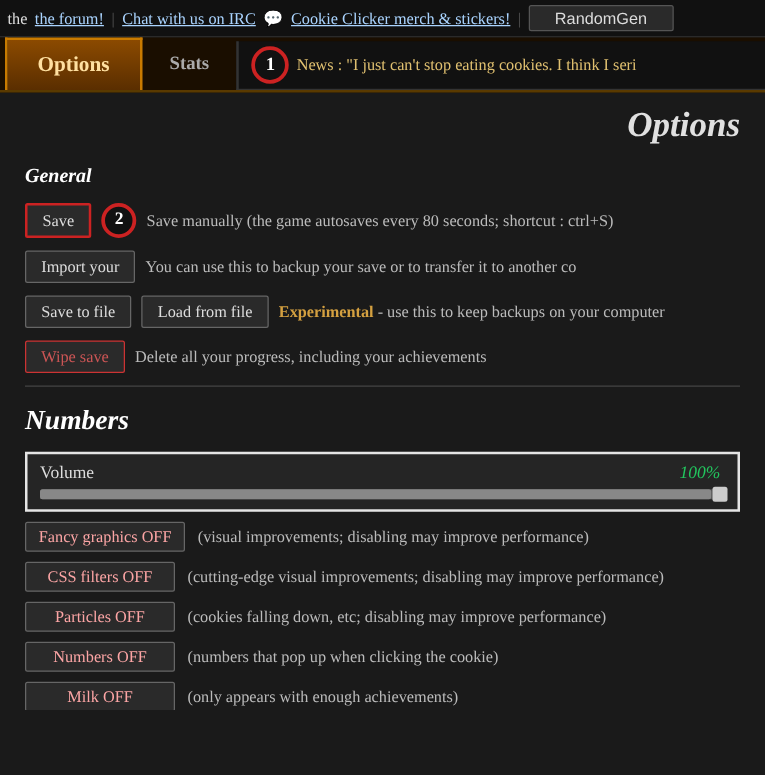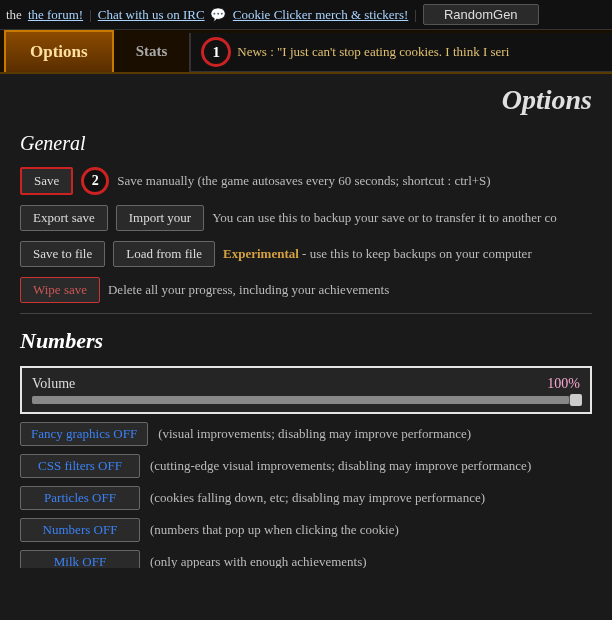--- a/index.html
+++ b/index.html
@@ -112,22 +112,22 @@
     .section-title-right {
       text-align: right;
       font-size: 28px;
       font-weight: bold;
       color: #e0e0e0;
       padding: 10px 0 6px 0;
       font-style: italic;
     }
 
     .section-heading {
-      font-size: 20px;
-      font-weight: normal;
+      font-size: 16px;
+      font-weight: bold;
       color: #fff;
       margin: 10px 0 12px 0;
       font-style: italic;
     }
 
     
     .btn-row {
       display: flex;
       align-items: center;
       gap: 8px;
@@ -197,23 +197,24 @@
       margin: 14px 0 12px 0;
       font-style: italic;
     }
     .volume-label {
       font-size: 14px;
       color: #ddd;
       min-width: 60px;
     }
     .volume-pct {
       font-size: 14px;
-      color: #f9a8d4;
+      color: #22c55e;
       min-width: 40px;
-      text-align: right;
+      text-align: center;
+      font-style: italic;
     }
     .volume-track {
       flex: 1;
       height: 8px;
       background: #555;
       border-radius: 2px;
       position: relative;
       margin-top: 4px;
     }
     .volume-fill {
@@ -243,21 +244,21 @@
       border: 1px solid #666;
       color: #ddd;
       padding: 3px 10px;
       font-size: 13px;
       cursor: pointer;
       border-radius: 2px;
       min-width: 120px;
       font-family: Georgia, serif;
     }
     .toggle-btn-off {
-      color: #3b82f6;
+      color: #fca5a5;
       font-family: Liberation Serif, serif;
     }
     .toggle-desc {
       font-size: 13px;
       color: #bbb;
     }
 
     
     .volume-wrapper {
       background: #252525;
@@ -301,25 +302,24 @@
 
 <div class="main-content">
 
   <div class="section-title-right">Options</div>
 
   <div class="section-heading">General</div>
 
   <div class="btn-row">
     <button class="btn btn-save">Save</button>
     <div class="save-badge">2</div>
-    <span class="row-desc">Save manually (the game autosaves every 60 seconds; shortcut : ctrl+S)</span>
+    <span class="row-desc">Save manually (the game autosaves every 80 seconds; shortcut : ctrl+S)</span>
   </div>
 
   <div class="btn-row">
-    <button class="btn">Export save</button>
     <button class="btn">Import your</button>
     <span class="row-desc">You can use this to backup your save or to transfer it to another co</span>
   </div>
 
   <div class="btn-row">
     <button class="btn">Save to file</button>
     <button class="btn">Load from file</button>
     <span class="row-desc">
       <span class="row-desc-experimental">Experimental</span><span> - use this to keep backups on your computer</span>
     </span>

